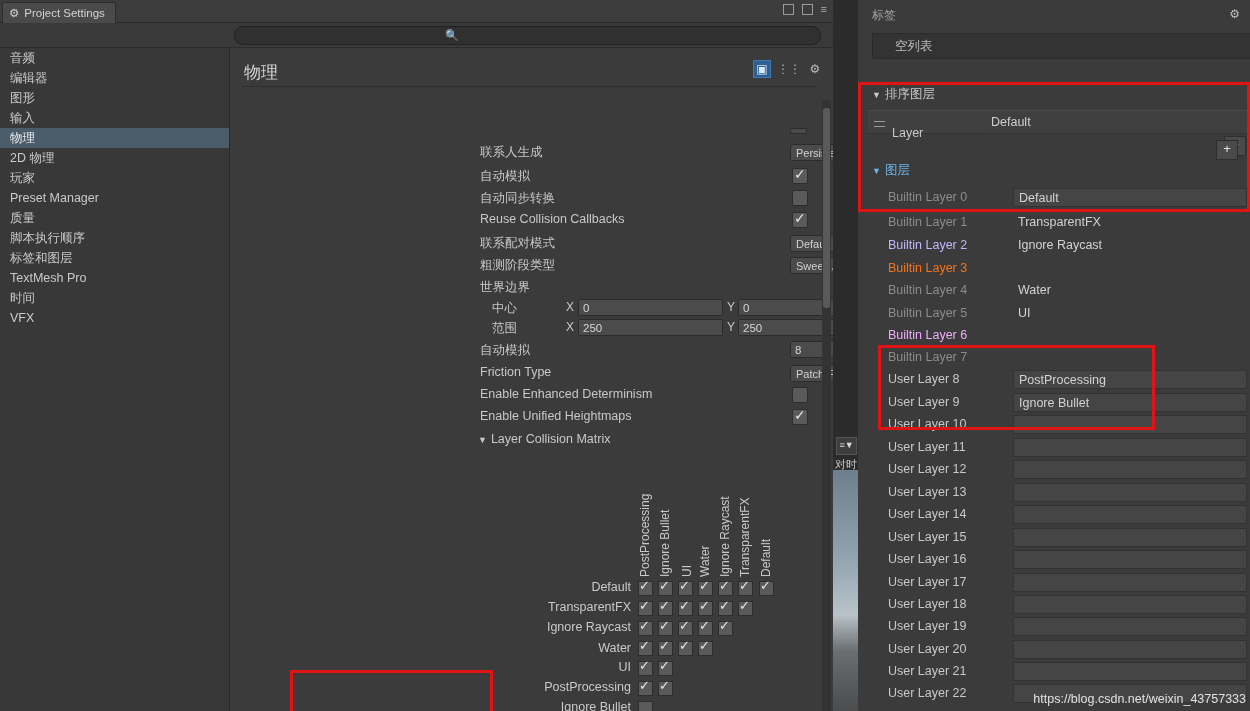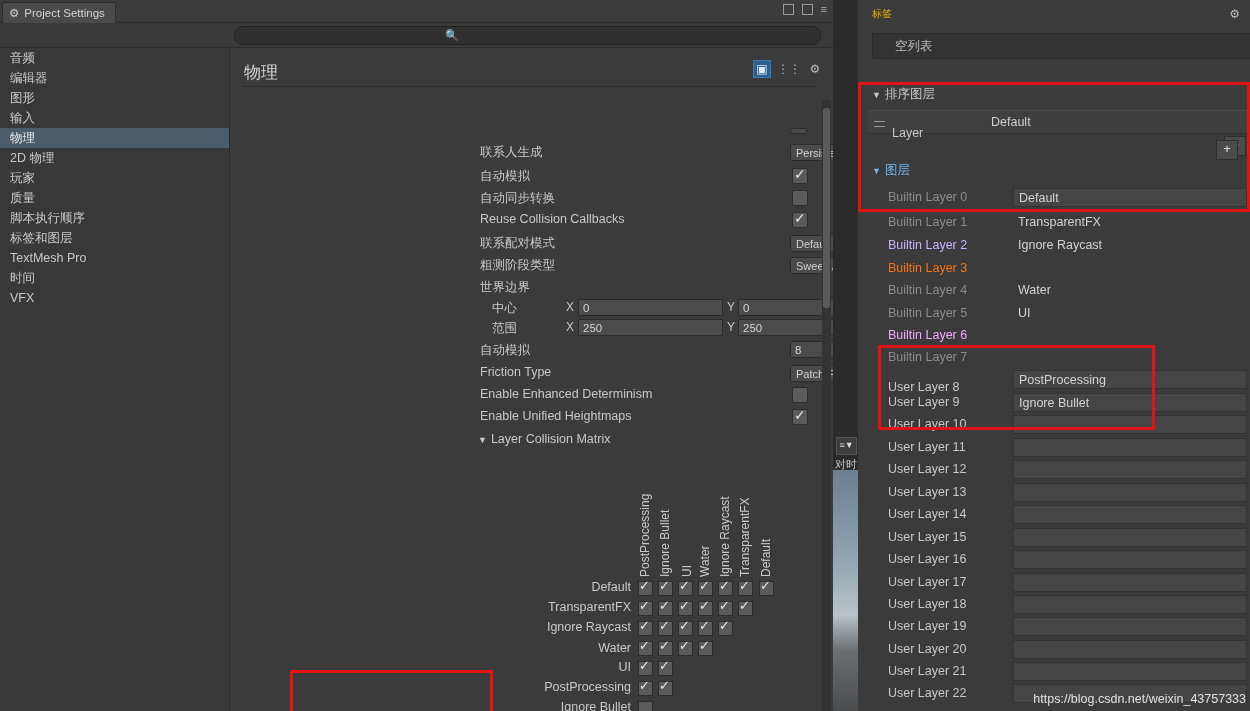--- a/index.html
+++ b/index.html
@@ -60,21 +60,21 @@
 
   
   .strip{position:absolute;left:833px;top:0;width:25px;height:711px;background:#2b2b2b;}
   .strip-ic{position:absolute;left:3px;top:437px;width:19px;height:16px;background:#3e3e3e;border:1px solid #555;color:#ddd;font-size:9px;text-align:center;line-height:15px;}
   .strip-txt{position:absolute;left:1px;top:458px;width:24px;font-size:11px;color:#c6c6c6;line-height:12px;text-align:center;}
   .photo{position:absolute;left:833px;top:470px;width:25px;height:241px;background:linear-gradient(180deg,#6d7f8e 0%,#8fa2ae 35%,#b9c3c9 60%,#6b6f72 75%,#4a4c4e 100%);}
 
   
   .right{position:absolute;left:858px;top:0;width:392px;height:711px;background:#3b3b3b;}
   .r-hdr{position:absolute;left:0;top:0;width:392px;height:30px;background:#3b3b3b;}
-  .r-hdr .t{position:absolute;left:14px;top:7px;font-size:10px;color:#eab308;}
+  .r-hdr .t{position:absolute;left:14px;top:7px;font-size:12px;color:#a3a3a3;}
   .r-hdr .gear2{position:absolute;right:10px;top:7px;color:#bdbdbd;font-size:12px;}
   .emptybox{position:absolute;left:14px;top:33px;width:378px;height:24px;background:#333;border:1px solid #2a2a2a;}
   .emptybox span{position:absolute;left:22px;top:4px;font-size:12.5px;color:#bdbdbd;}
 
   .sec-hdr{position:absolute;font-size:12.5px;color:#c8c8c8;}
   .sec-bar{position:absolute;height:22px;background:#404040;border-top:1px solid #4a4a4a;border-bottom:1px solid #333;}
   .lyr-row{position:absolute;width:100%;height:22px;}
   .lyr-name{position:absolute;left:30px;font-size:12.5px;}
   .lyr-val{position:absolute;left:155px;width:234px;height:19px;background:#454545;border:1px solid #333;
            font-size:12.5px;color:#d2d2d2;line-height:19px;padding-left:5px;box-sizing:border-box;}
@@ -111,20 +111,21 @@
     </div>
 
     <div class="sidebar">
       <div class="side-item"><span>音频</span></div>
       <div class="side-item"><span>编辑器</span></div>
       <div class="side-item"><span>图形</span></div>
       <div class="side-item"><span>输入</span></div>
       <div class="side-item sel"><span>物理</span></div>
       <div class="side-item"><span>2D 物理</span></div>
       <div class="side-item"><span>玩家</span></div>
+      <div class="side-item"><span>Preset Manager</span></div>
       <div class="side-item"><span>质量</span></div>
       <div class="side-item"><span>脚本执行顺序</span></div>
       <div class="side-item"><span>标签和图层</span></div>
       <div class="side-item"><span>TextMesh Pro</span></div>
       <div class="side-item"><span>时间</span></div>
       <div class="side-item"><span>VFX</span></div>
     </div>
 
     <div class="divider"></div>
 
@@ -315,21 +316,21 @@
     </div>
     <div class="lyr-row" style="top:326px;">
       <div class="lyr-name" style="color:#f0abfc;top:2px;">Builtin Layer 6</div>
       <div class="lyr-val" style="top:0px;background:#3b3b3b;border:none;"></div>
     </div>
     <div class="lyr-row" style="top:348px;">
       <div class="lyr-name" style="color:#8c8c8c;top:2px;">Builtin Layer 7</div>
       <div class="lyr-val" style="top:0px;background:#3b3b3b;border:none;"></div>
     </div>
     <div class="lyr-row" style="top:370px;">
-      <div class="lyr-name" style="top:2px;margin-top:8px;">User Layer 8</div>
+      <div class="lyr-name" style="top:2px;">User Layer 8</div>
       <div class="lyr-val" style="top:0px;">PostProcessing</div>
     </div>
     <div class="lyr-row" style="top:393px;">
       <div class="lyr-name" style="top:2px;">User Layer 9</div>
       <div class="lyr-val" style="top:0px;">Ignore Bullet</div>
     </div>
     <div class="lyr-row" style="top:415px;">
       <div class="lyr-name" style="top:2px;">User Layer 10</div>
       <div class="lyr-val" style="top:0px;"></div>
     </div>

